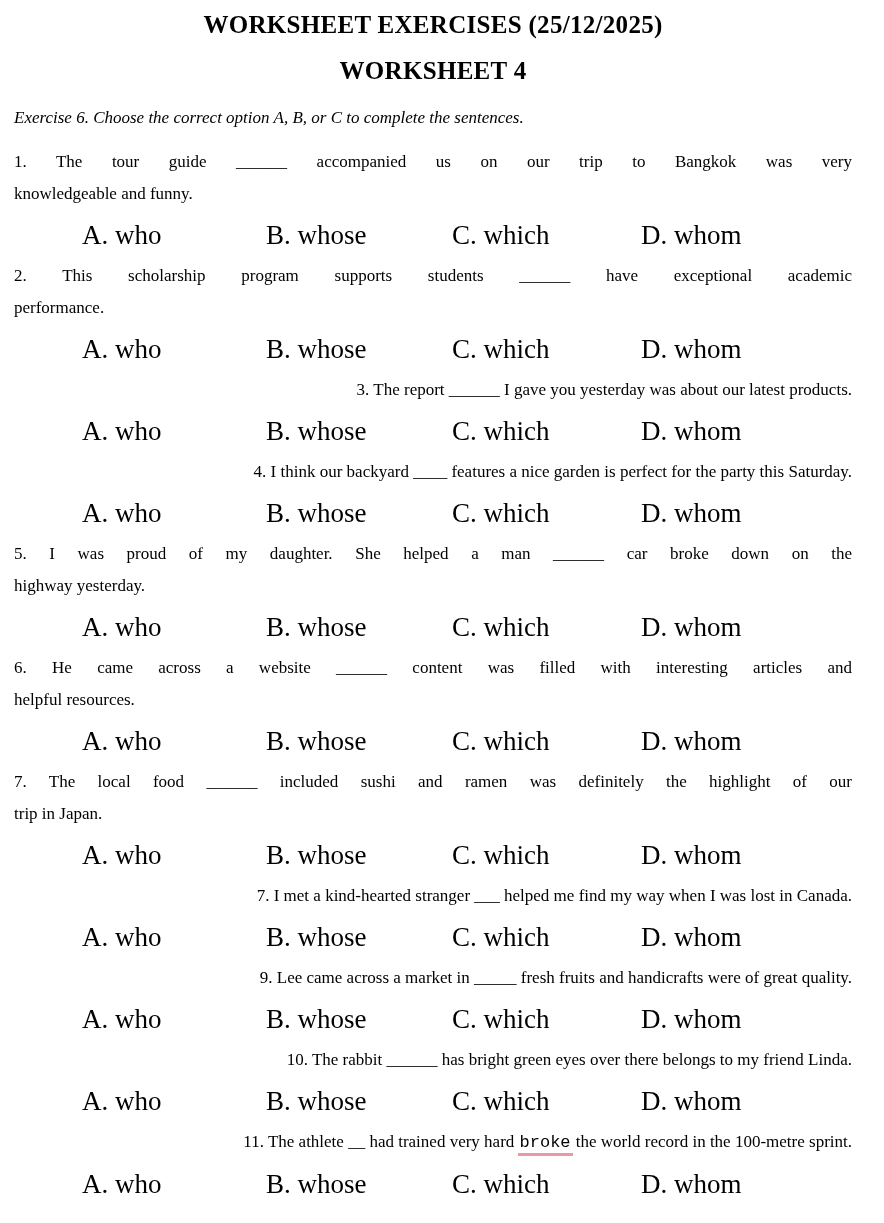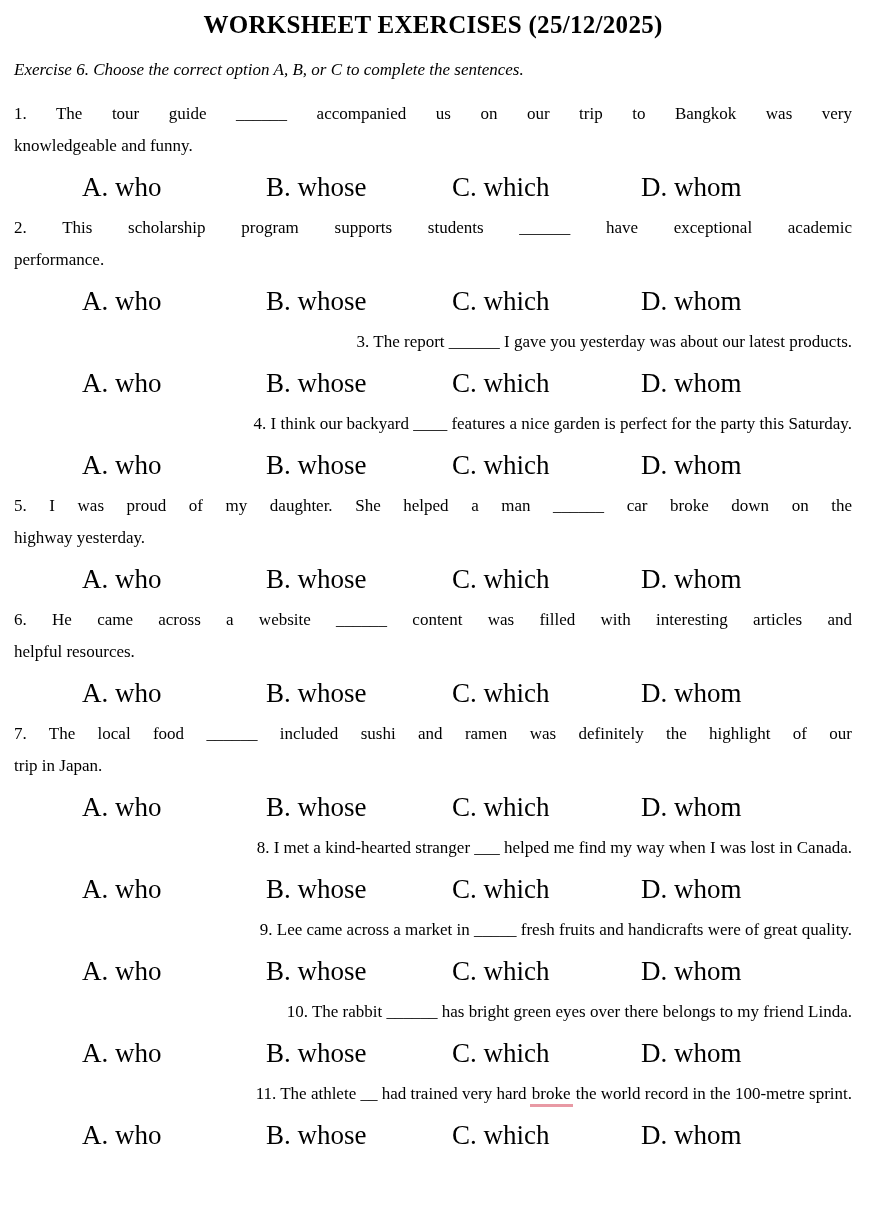--- a/index.html
+++ b/index.html
@@ -71,20 +71,21 @@
   .opt-b { width: 186px; }
   .opt-c { width: 189px; }
   .opt-d { flex: 1; }
 </style>
 </head>
 <body>
 
 <div class="page">
 
   <h1 class="doc-title">WORKSHEET EXERCISES (25/12/2025)</h1>
+  <h2 class="doc-subtitle">WORKSHEET 4</h2>
   <p class="instruction">Exercise 6. Choose the correct option A, B, or C to complete the sentences.</p>
 
   <div class="question">
     <span class="qline justified">1. The tour guide ______ accompanied us on our trip to Bangkok was very</span>
     <span class="qline">knowledgeable and funny.</span>
   </div>
   <div class="options">
     <span class="opt opt-a">A. who</span>
     <span class="opt opt-b">B. whose</span>
     <span class="opt opt-c">C. which</span>
@@ -149,21 +150,21 @@
     <span class="qline">trip in Japan.</span>
   </div>
   <div class="options">
     <span class="opt opt-a">A. who</span>
     <span class="opt opt-b">B. whose</span>
     <span class="opt opt-c">C. which</span>
     <span class="opt opt-d">D. whom</span>
   </div>
 
   <div class="question">
-    <span class="qline single">8. I met a kind-hearted stranger ___ helped me find my way when I was lost in Canada.</span>
+    <span class="qline single">7. I met a kind-hearted stranger ___ helped me find my way when I was lost in Canada.</span>
   </div>
   <div class="options">
     <span class="opt opt-a">A. who</span>
     <span class="opt opt-b">B. whose</span>
     <span class="opt opt-c">C. which</span>
     <span class="opt opt-d">D. whom</span>
   </div>
 
   <div class="question">
     <span class="qline single">9. Lee came across a market in _____ fresh fruits and handicrafts were of great quality.</span>
@@ -179,21 +180,21 @@
     <span class="qline single">10. The rabbit ______ has bright green eyes over there belongs to my friend Linda.</span>
   </div>
   <div class="options">
     <span class="opt opt-a">A. who</span>
     <span class="opt opt-b">B. whose</span>
     <span class="opt opt-c">C. which</span>
     <span class="opt opt-d">D. whom</span>
   </div>
 
   <div class="question">
-    <span class="qline single"><span>11. The athlete __ had trained very hard </span><span class="grammar-underline" style="border-bottom-color: rgb(232, 153, 164);">broke</span><span> the world record in the 100-metre sprint.</span></span>
+    <span class="qline single"><span>11. The athlete __ had trained very hard </span><span class="grammar-underline" style="border-bottom-color: rgb(232, 153, 164); font-family: Liberation Mono, monospace;">broke</span><span> the world record in the 100-metre sprint.</span></span>
   </div>
   <div class="options">
     <span class="opt opt-a">A. who</span>
     <span class="opt opt-b">B. whose</span>
     <span class="opt opt-c">C. which</span>
     <span class="opt opt-d">D. whom</span>
   </div>
 
 </div>
 

